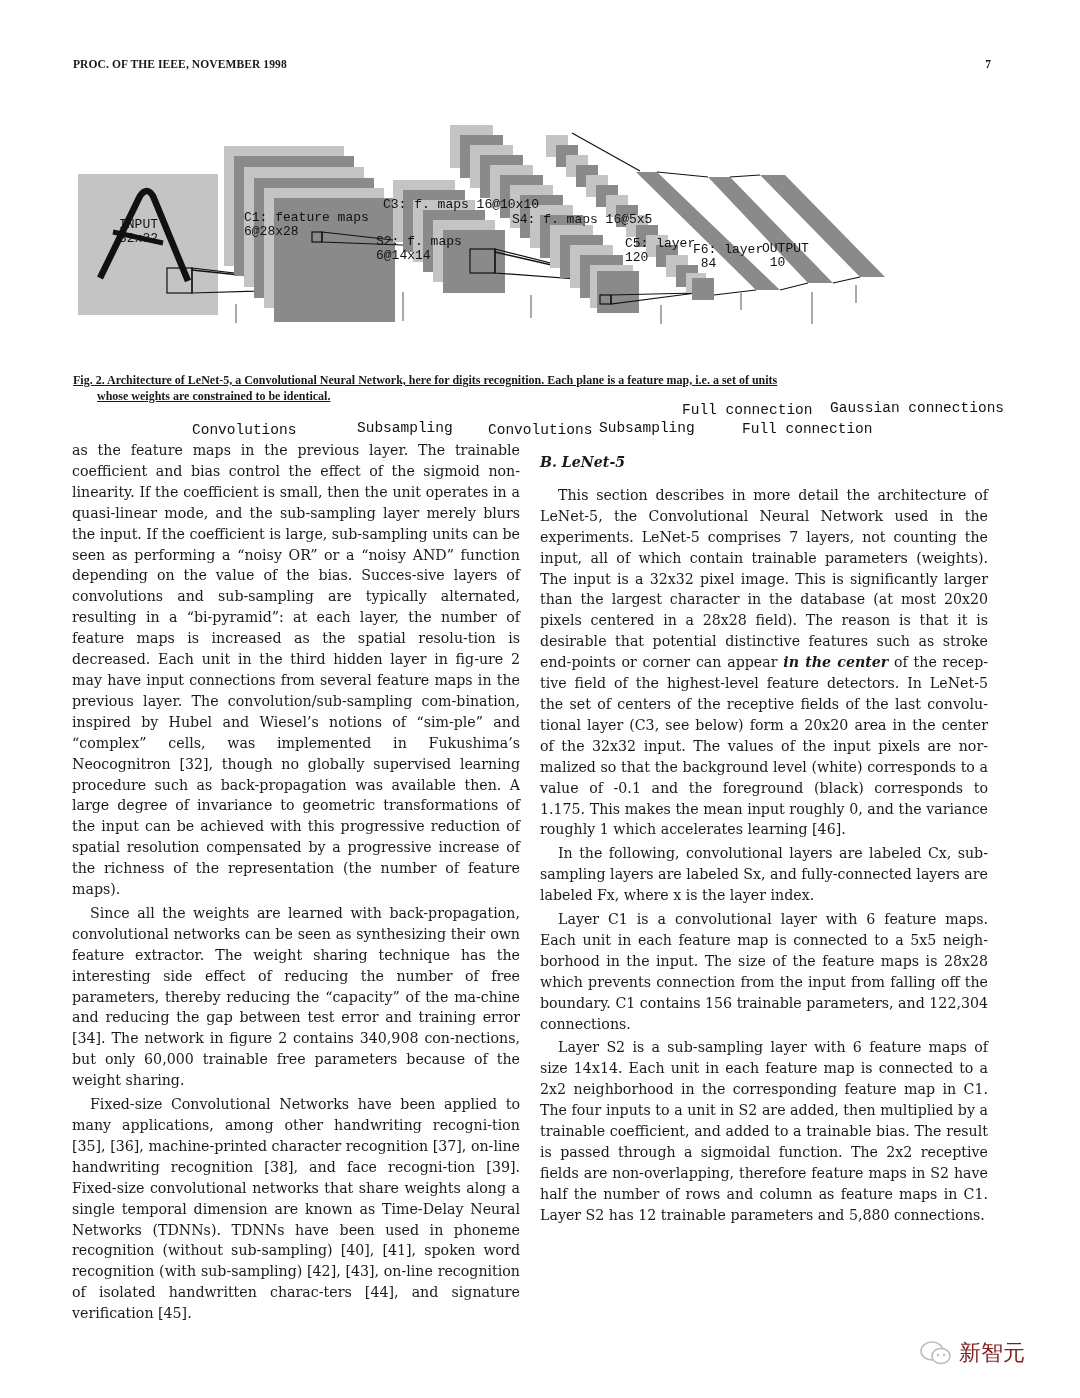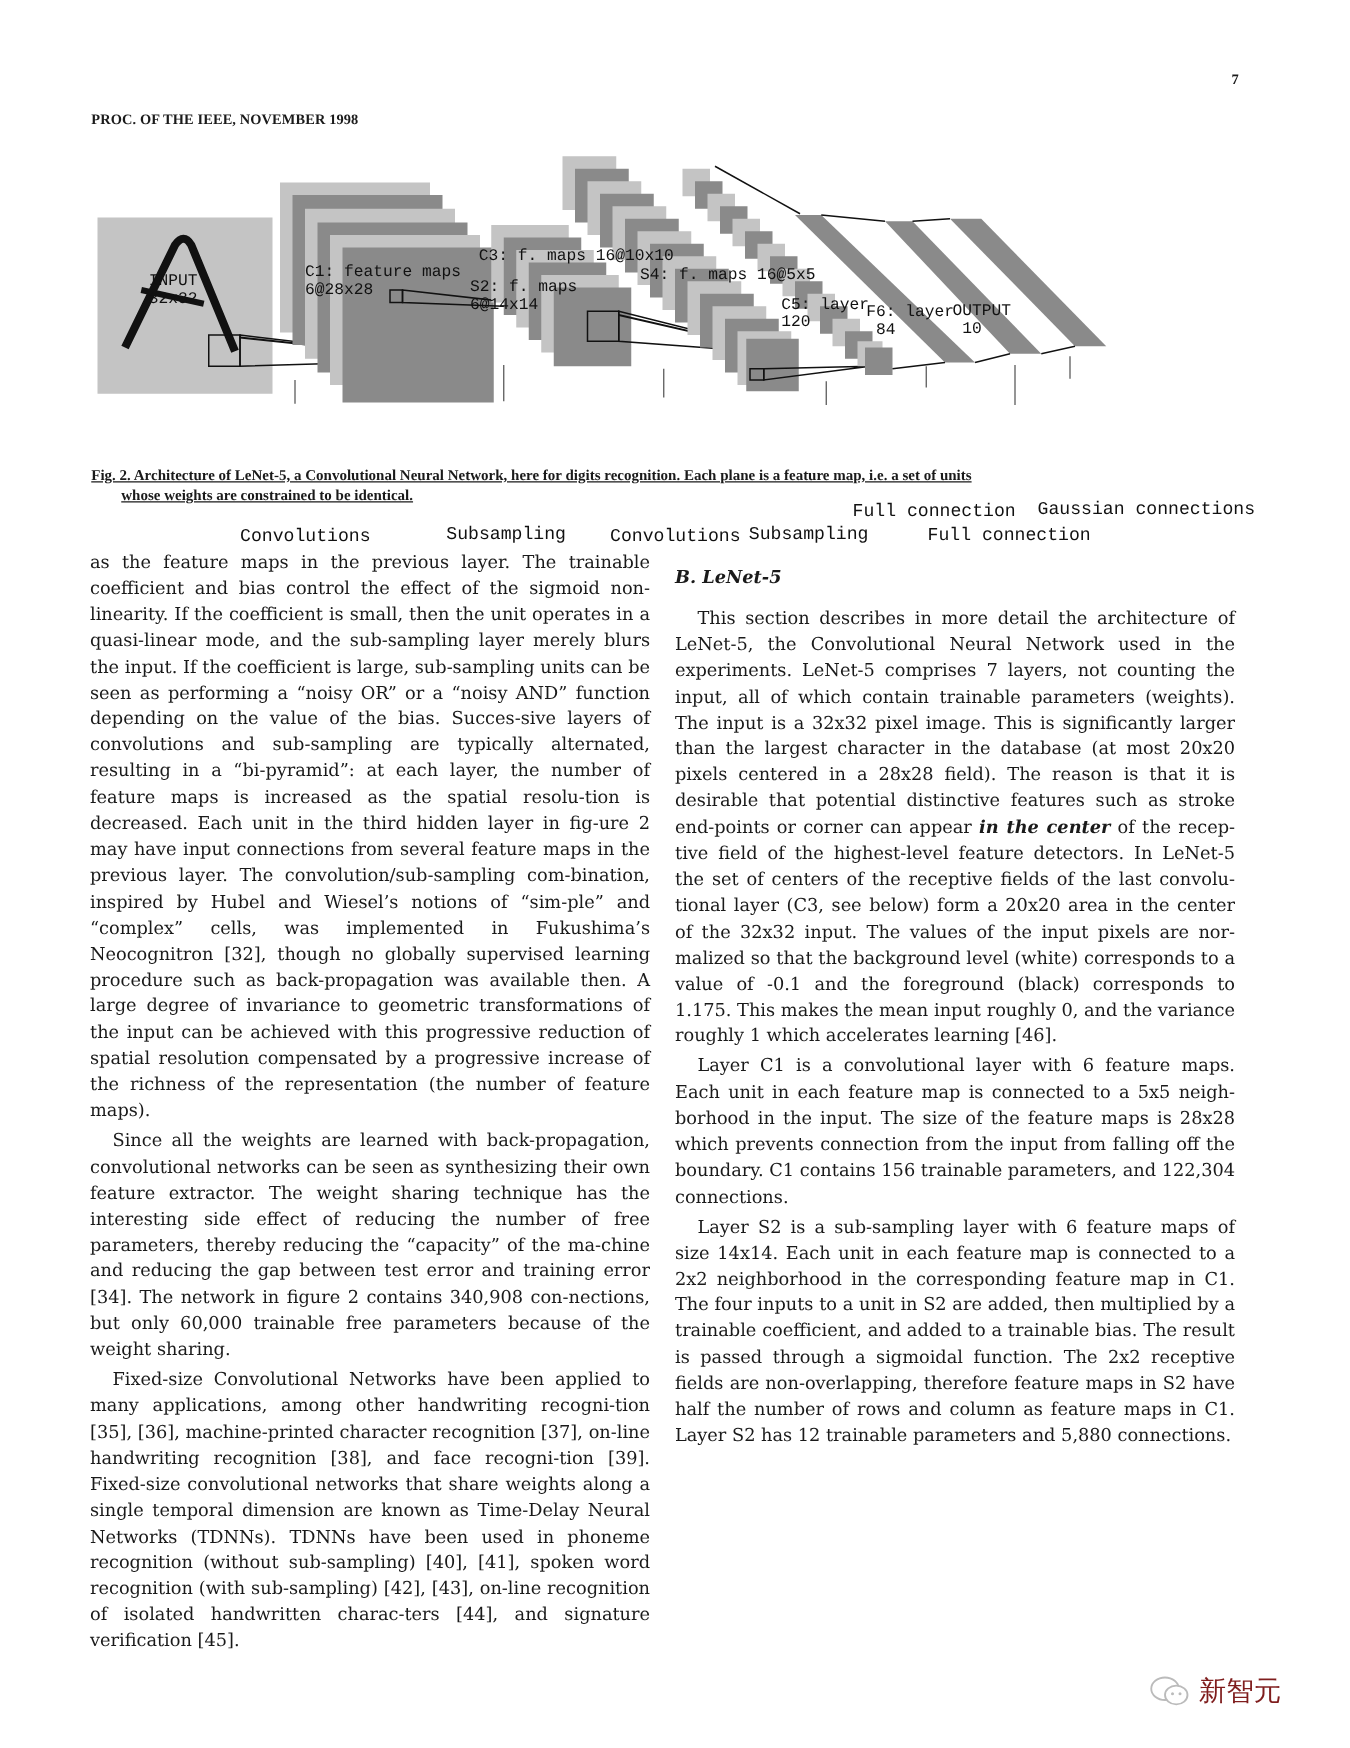--- a/index.html
+++ b/index.html
@@ -1,18 +1,18 @@
 <!DOCTYPE html>
 <html><head>
 <meta charset="utf-8">
 <style>
   html, body { margin: 0; padding: 0; background: #ffffff; }
   body { width: 1080px; height: 1398px; position: relative; overflow: hidden; color: #1a1a1a; font-family: "DejaVu Serif", "Liberation Serif", serif; }
   .running-head { position: absolute; left: 73px; top: 58px; width: 918px; height: 16px; font-family: "Liberation Serif", serif; font-weight: bold; font-size: 11.5px; letter-spacing: 0.1px; }
-  .running-head .title { position: absolute; left: 0; top: 0; margin-top: 32px; }
+  .running-head .title { position: absolute; left: 0; top: 0; }
   .running-head .page { position: absolute; right: 0; top: 0; }
   .figure { position: absolute; left: 0; top: 95px; width: 1080px; height: 270px; }
   .figure svg { position: absolute; left: 0; top: 0; }
   .fig-label { position: absolute; font-family: Liberation Mono, monospace; font-size: 13px; line-height: 14px; color: #111; white-space: pre; }
   .fig-label.big { font-size: 14.5px; }
   .caption { position: absolute; left: 73px; top: 372px; width: 920px; font-family: "Liberation Serif", serif; font-weight: bold; font-size: 12px; line-height: 16px; text-decoration: underline; }
   .caption .cap-line2 { display: block; padding-left: 24px; }
   .col { position: absolute; top: 440px; width: 448px; font-family: "DejaVu Serif", serif; font-size: 14.2px; line-height: 20.9px; text-align: justify; hyphens: manual; }
   .col.left { left: 72px; }
   .col.right { left: 540px; }
@@ -125,21 +125,21 @@
     <line x1="661" y1="305" x2="661" y2="324" stroke="#555" stroke-width="1"></line>
     <line x1="741" y1="293" x2="741" y2="310" stroke="#555" stroke-width="1"></line>
     <line x1="812" y1="292" x2="812" y2="324" stroke="#555" stroke-width="1"></line>
     <line x1="856" y1="285" x2="856" y2="303" stroke="#555" stroke-width="1"></line>
   </svg>
 
   <div class="fig-label" style="left:119px; top:123px;">INPUT
 32x32</div>
   <div class="fig-label" style="left:244px; top:116px;">C1: feature maps
 6@28x28</div>
-  <div class="fig-label" style="left:376px; top:128px;">S2: f. maps
+  <div class="fig-label" style="left:376px; top:140px;">S2: f. maps
 6@14x14</div>
   <div class="fig-label" style="left:383px; top:103px;">C3: f. maps 16@10x10</div>
   <div class="fig-label" style="left:512px; top:118px;">S4: f. maps 16@5x5</div>
   <div class="fig-label" style="left:625px; top:142px;">C5: layer
 120</div>
   <div class="fig-label" style="left:693px; top:148px;">F6: layer
  84</div>
   <div class="fig-label" style="left:762px; top:147px;">OUTPUT
  10</div>
 
@@ -159,20 +159,21 @@
 
 <div class="col left">
   <p class="noindent">as the feature maps in the previous layer. The trainable coefficient and bias control the effect of the sigmoid non-linearity. If the coefficient is small, then the unit operates in a quasi-linear mode, and the sub-sampling layer merely blurs the input. If the coefficient is large, sub-sampling units can be seen as performing a “noisy OR” or a “noisy AND” function depending on the value of the bias. Succes-sive layers of convolutions and sub-sampling are typically alternated, resulting in a “bi-pyramid”: at each layer, the number of feature maps is increased as the spatial resolu-tion is decreased. Each unit in the third hidden layer in fig-ure 2 may have input connections from several feature maps in the previous layer. The convolution/sub-sampling com-bination, inspired by Hubel and Wiesel’s notions of “sim-ple” and “complex” cells, was implemented in Fukushima’s Neocognitron [32], though no globally supervised learning procedure such as back-propagation was available then. A large degree of invariance to geometric transformations of the input can be achieved with this progressive reduction of spatial resolution compensated by a progressive increase of the richness of the representation (the number of feature maps).</p>
   <p>Since all the weights are learned with back-propagation, convolutional networks can be seen as synthesizing their own feature extractor. The weight sharing technique has the interesting side effect of reducing the number of free parameters, thereby reducing the “capacity” of the ma-chine and reducing the gap between test error and training error [34]. The network in figure 2 contains 340,908 con-nections, but only 60,000 trainable free parameters because of the weight sharing.</p>
   <p>Fixed-size Convolutional Networks have been applied to many applications, among other handwriting recogni-tion [35], [36], machine-printed character recognition [37], on-line handwriting recognition [38], and face recogni-tion [39]. Fixed-size convolutional networks that share weights along a single temporal dimension are known as Time-Delay Neural Networks (TDNNs). TDNNs have been used in phoneme recognition (without sub-sampling) [40], [41], spoken word recognition (with sub-sampling) [42], [43], on-line recognition of isolated handwritten charac-ters [44], and signature verification [45].</p>
 </div>
 
 <div class="col right">
   <div class="section-head">B. LeNet-5</div>
   <p><span>This section describes in more detail the architecture of LeNet-5, the Convolutional Neural Network used in the experiments. LeNet-5 comprises 7 layers, not counting the input, all of which contain trainable parameters (weights). The input is a 32x32 pixel image. This is significantly larger than the largest character in the database (at most 20x20 pixels centered in a 28x28 field). The reason is that it is desirable that potential distinctive features such as stroke end-points or corner can appear </span><em>in the center</em><span> of the recep-tive field of the highest-level feature detectors. In LeNet-5 the set of centers of the receptive fields of the last convolu-tional layer (C3, see below) form a 20x20 area in the center of the 32x32 input. The values of the input pixels are nor-malized so that the background level (white) corresponds to a value of -0.1 and the foreground (black) corresponds to 1.175. This makes the mean input roughly 0, and the variance roughly 1 which accelerates learning [46].</span></p>
+  <p>In the following, convolutional layers are labeled Cx, sub-sampling layers are labeled Sx, and fully-connected layers are labeled Fx, where x is the layer index.</p>
   <p>Layer C1 is a convolutional layer with 6 feature maps. Each unit in each feature map is connected to a 5x5 neigh-borhood in the input. The size of the feature maps is 28x28 which prevents connection from the input from falling off the boundary. C1 contains 156 trainable parameters, and 122,304 connections.</p>
   <p>Layer S2 is a sub-sampling layer with 6 feature maps of size 14x14. Each unit in each feature map is connected to a 2x2 neighborhood in the corresponding feature map in C1. The four inputs to a unit in S2 are added, then multiplied by a trainable coefficient, and added to a trainable bias. The result is passed through a sigmoidal function. The 2x2 receptive fields are non-overlapping, therefore feature maps in S2 have half the number of rows and column as feature maps in C1. Layer S2 has 12 trainable parameters and 5,880 connections.</p>
 </div>
 
 <div class="watermark">
   <svg class="wm-icon" viewBox="0 0 34 26">
     <ellipse cx="13" cy="11" rx="11" ry="9" fill="none" stroke="#bbb" stroke-width="1.5"></ellipse>
     <ellipse cx="22" cy="16" rx="9" ry="7.5" fill="#fff" stroke="#bbb" stroke-width="1.5"></ellipse>
     <circle cx="19" cy="15" r="1.2" fill="#bbb"></circle>
     <circle cx="25" cy="15" r="1.2" fill="#bbb"></circle>

